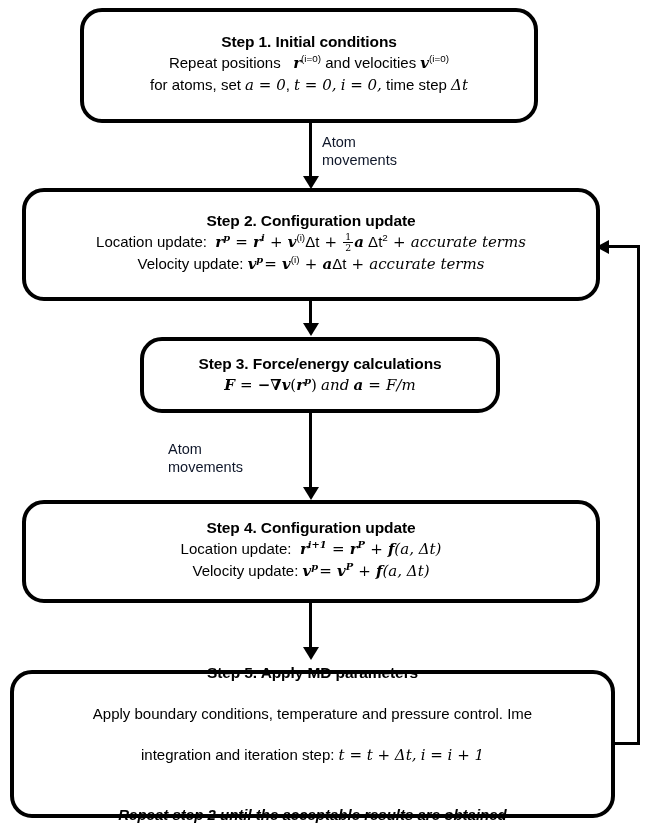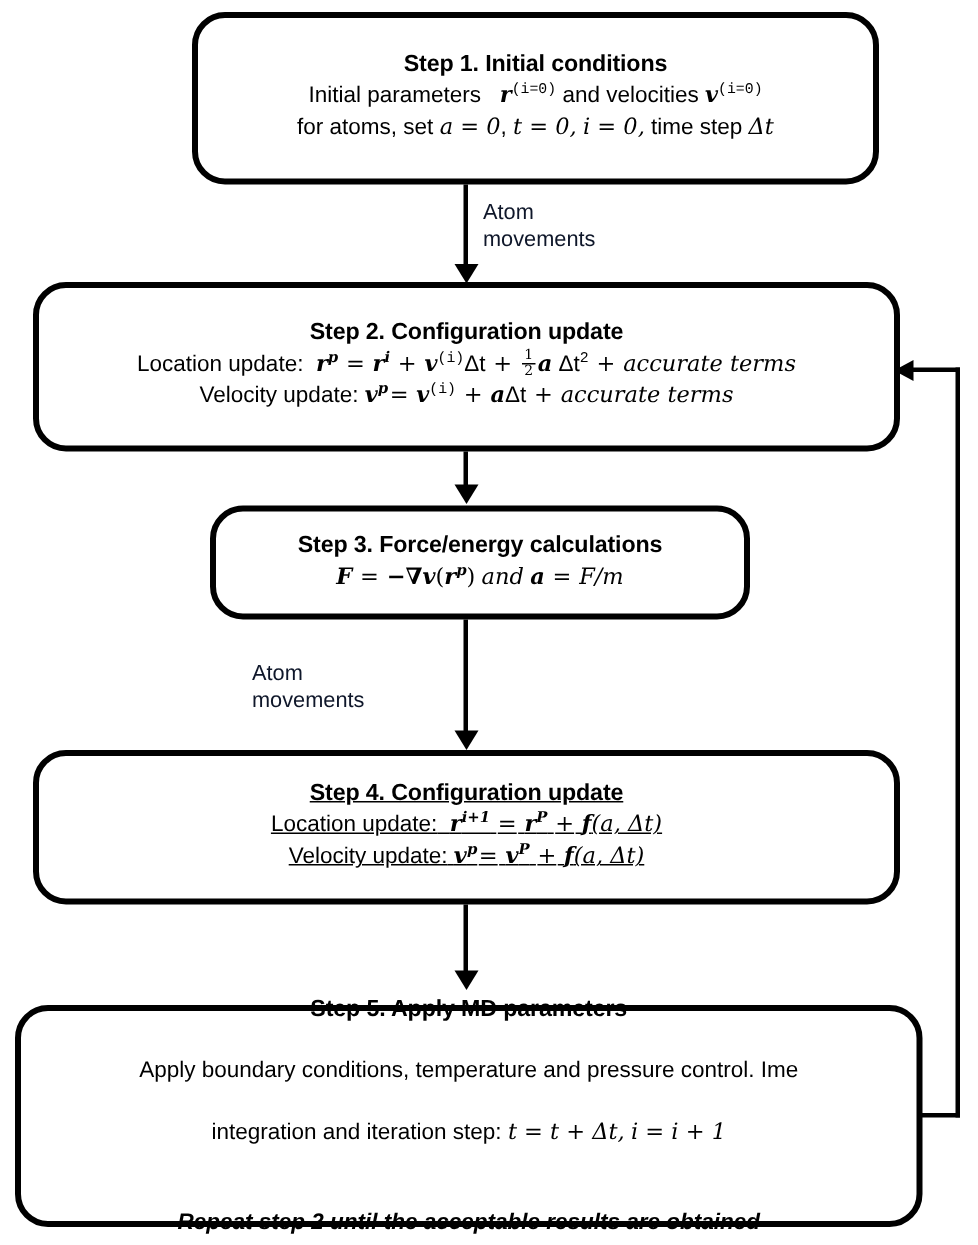--- a/index.html
+++ b/index.html
@@ -69,21 +69,21 @@
     vertical-align: super;
     line-height: 0;
     font-family: "DejaVu Serif", "Liberation Serif", serif;
     font-style: italic;
     font-weight: bold;
   }
   sup.spn {
     font-size: 0.66em;
     vertical-align: super;
     line-height: 0;
-    font-family: Liberation Mono, monospace;
+    font-family: Liberation Sans, sans-serif;
     font-style: normal;
   }
   .frac {
     display: inline-block;
     vertical-align: middle;
     text-align: center;
     font-family: "DejaVu Serif", "Liberation Serif", serif;
     font-size: 0.62em;
     line-height: 1.02;
     position: relative;
@@ -94,24 +94,24 @@
   .frac .den { display: block; padding: 0 2px; border-top: 1.6px solid #000; }
 
   .italicnote {
     font-family: Liberation Sans, sans-serif;
     font-style: italic;
     font-weight: bold;
     font-size: 15px;
   }
 
   
-  #node-step1 { left: 80px;  top: 8px;   width: 458px; height: 115px; padding: 2px 8px 4px; margin-left: 48px; }
+  #node-step1 { left: 80px;  top: 8px;   width: 458px; height: 115px; padding: 2px 8px 4px; }
   #node-step2 { left: 22px;  top: 188px; width: 578px; height: 113px; padding: 2px 8px 4px; }
   #node-step3 { left: 140px; top: 337px; width: 360px; height: 76px;  padding: 2px 20px 2px; }
-  #node-step4 { left: 22px;  top: 500px; width: 578px; height: 103px; padding: 2px 8px 4px; text-decoration: underline; }
+  #node-step4 { left: 22px;  top: 500px; width: 578px; height: 103px; padding: 2px 8px 4px; }
   #node-step5 { left: 10px;  top: 670px; width: 605px; height: 148px; padding: 6px 10px 8px; gap: 20px; }
 
   
   .vline {
     position: absolute;
     width: 3px;
     background: #000000;
     left: 309px;
     z-index: 1;
   }
@@ -180,21 +180,21 @@
   }
 </style>
 </head>
 <body>
 
 <div id="stage">
 
   <div class="node" id="node-step1">
     <div class="title">Step 1. Initial conditions</div>
     <div class="line">
-      <span>Initial parameters</span>
+      <span>Repeat positions</span>
       &nbsp;&nbsp;<span class="mi">r</span><sup class="spn">(i=0)</sup>
       <span>and velocities</span>
       <span class="mi">v</span><sup class="spn">(i=0)</sup>
     </div>
     <div class="line">
       <span>for atoms, set</span>
       <span class="mtxt">a = 0</span><span>,</span>
       <span class="mtxt">t = 0,</span>
       <span class="mtxt">i = 0,</span>
       <span>time step</span>

